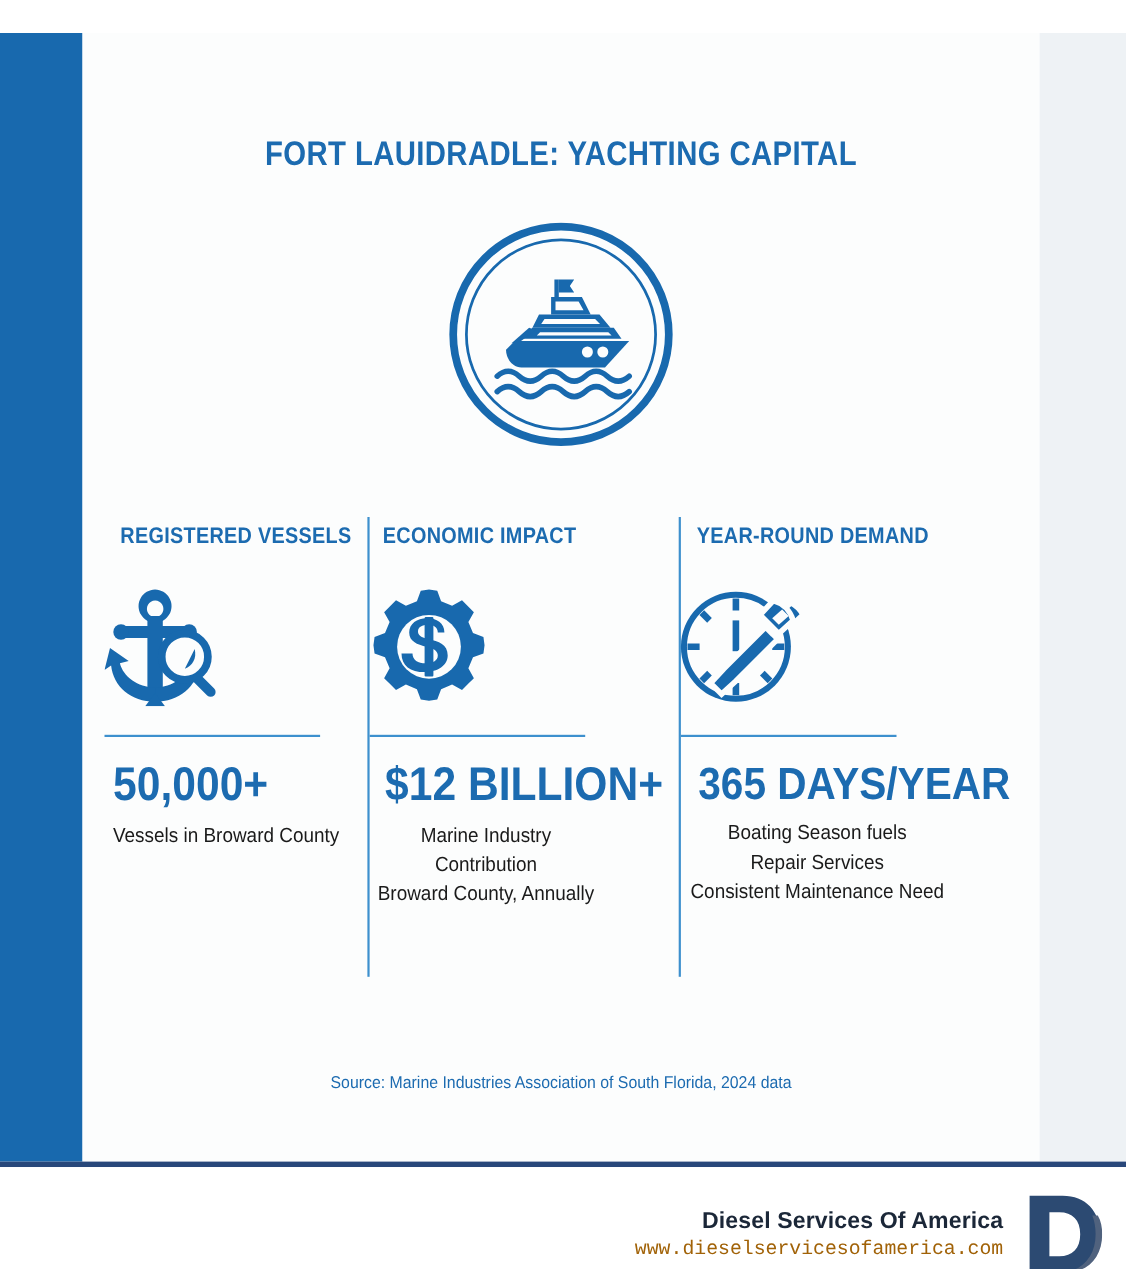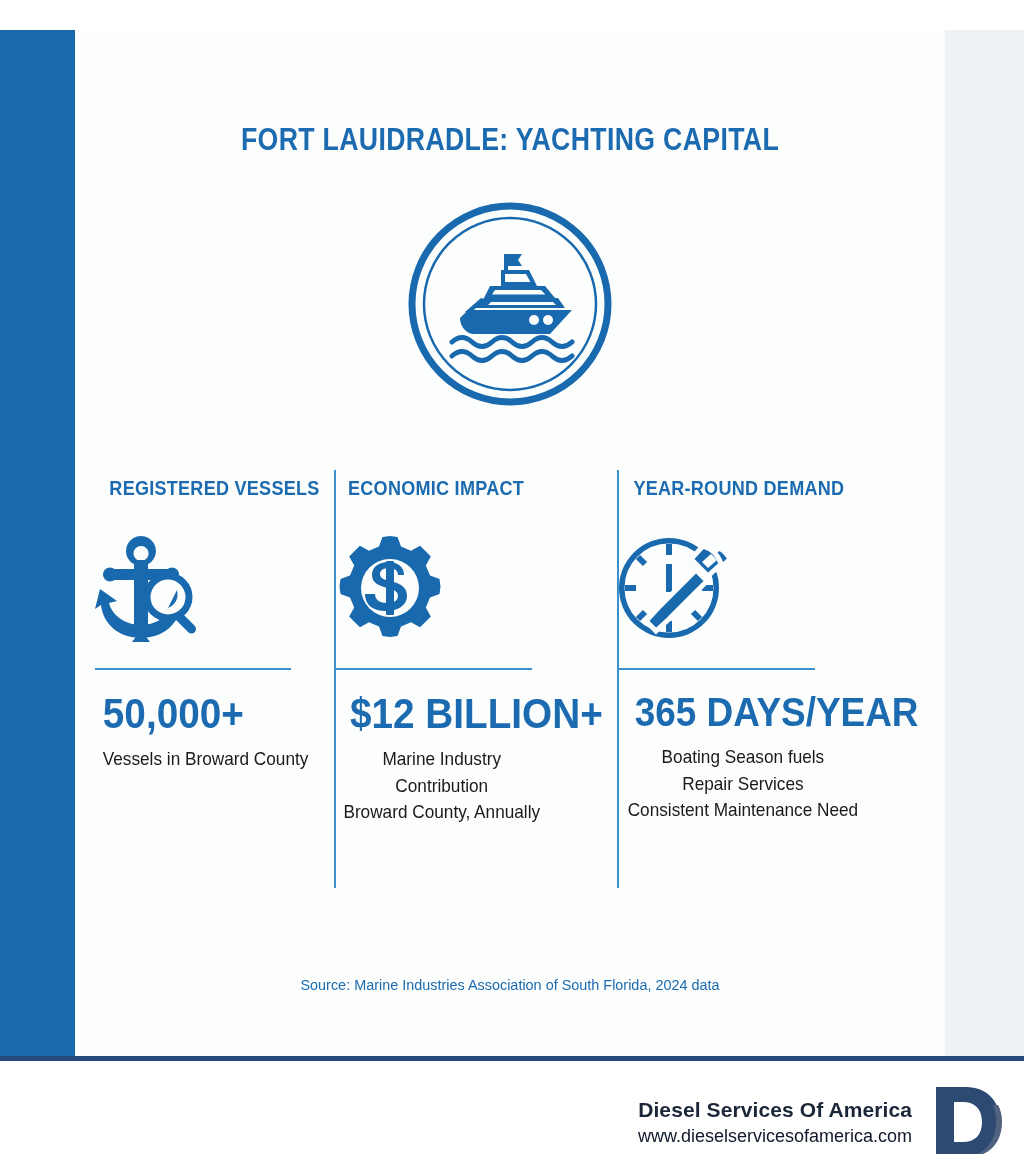--- a/index.html
+++ b/index.html
@@ -202,23 +202,23 @@
   }
   .brand-name {
     font-family: "Liberation Sans", sans-serif;
     font-weight: bold;
     font-size: 21px;
     color: #1B2738;
     letter-spacing: 0.1px;
     white-space: nowrap;
   }
   .brand-url {
-    font-family: Liberation Sans, sans-serif;
+    font-family: Liberation Mono, monospace;
     font-size: 18px;
-    color: #0f172a;
+    color: #a16207;
     margin-top: 4px;
     white-space: nowrap;
   }
   .brand-logo {
     width: 70px;
     height: 74px;
     position: relative;
   }
 </style>
 </head>

